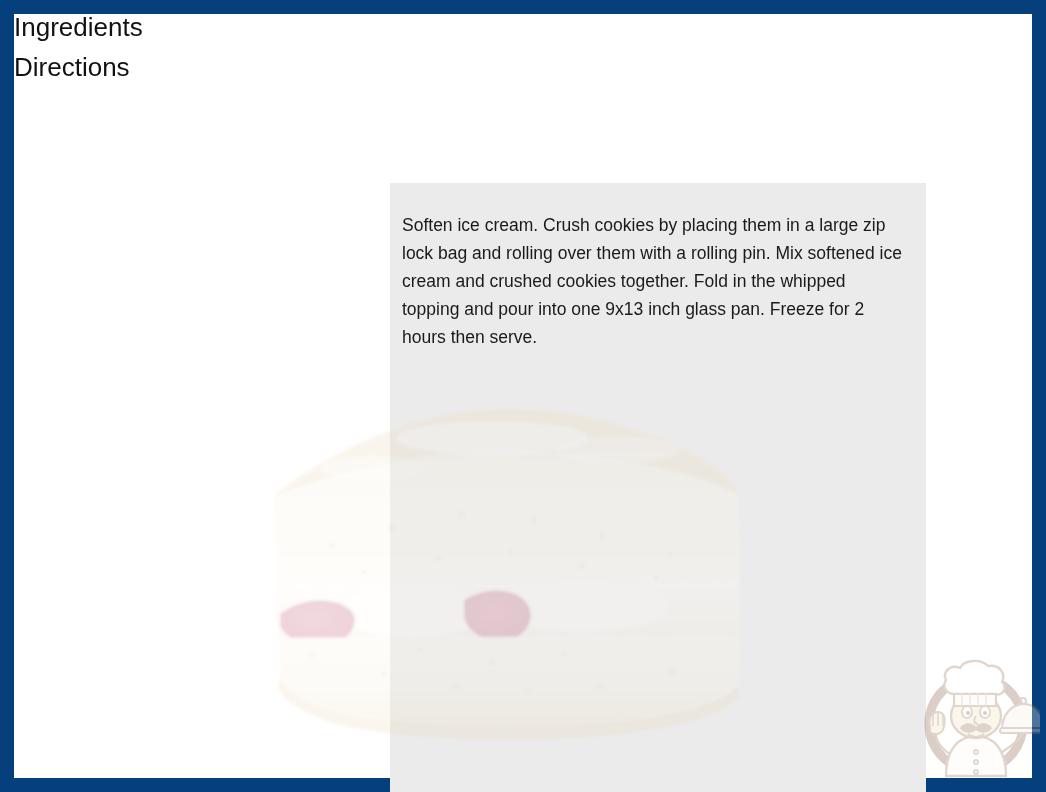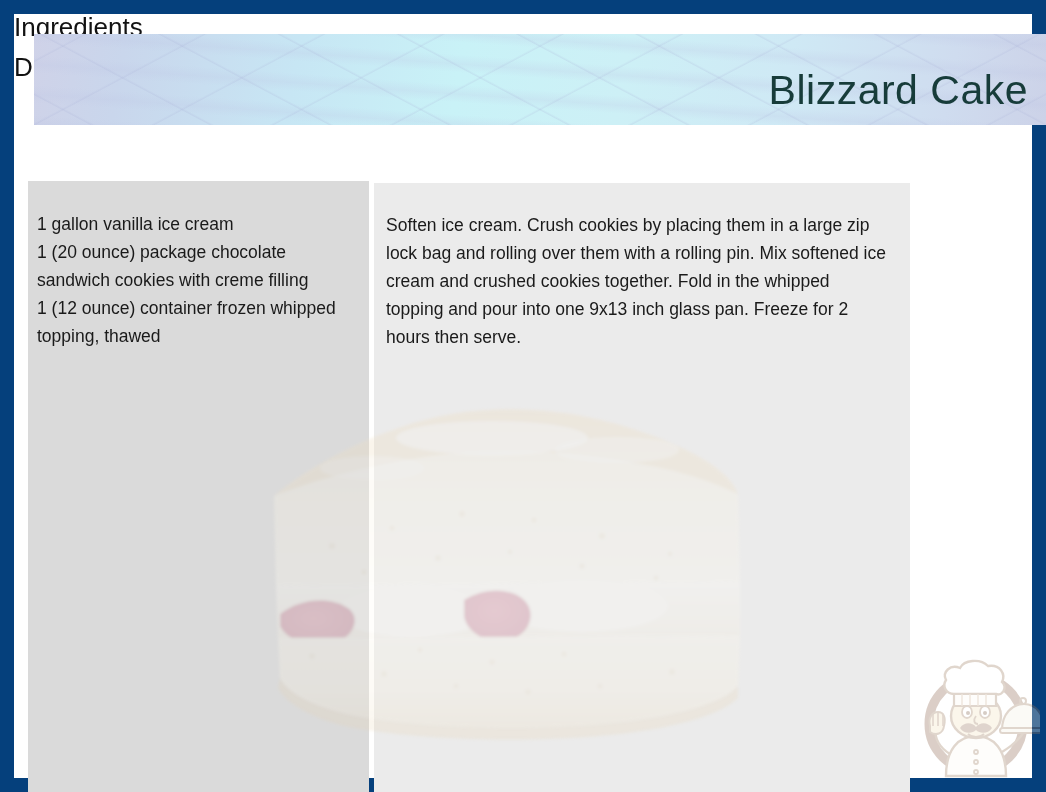--- a/index.html
+++ b/index.html
@@ -108,21 +108,21 @@
     left: 14px;
     top: 167px;
     width: 341px;
     height: 611px;
     background: #dadada;
     overflow: hidden;
   }
 
   #directions-panel {
     position: absolute;
-    left: 360px;
+    left: 376px;
     top: 169px;
     width: 536px;
     height: 609px;
     background: #ebebeb;
     overflow: hidden;
   }
 
   #ingredients-list {
     position: relative;
     z-index: 3;
@@ -164,33 +164,25 @@
     pointer-events: none;
   }
 </style>
 </head>
 <body>
 
 <div id="recipe-card">
 
   <div id="page-surface">
 
-    <div id="title-banner">
-      <div id="recipe-title">Blizzard Cake</div>
-    </div>
 
     <div id="ingredients-tab">
       <span class="column-tab-label">Ingredients</span>
     </div>
 
-    <div id="ingredients-panel">
-      <div id="ingredients-list" style="white-space: pre-line;">1 gallon vanilla ice cream
-1 (20 ounce) package chocolate sandwich cookies with creme filling
-1 (12 ounce) container frozen whipped topping, thawed</div>
-    </div>
 
     <div id="directions-tab">
       <span class="column-tab-label">Directions</span>
     </div>
 
     <div id="directions-panel">
       <div id="directions-text">Soften ice cream. Crush cookies by placing them in a large zip lock bag and rolling over them with a rolling pin. Mix softened ice cream and crushed cookies together. Fold in the whipped topping and pour into one 9x13 inch glass pan. Freeze for 2 hours then serve.</div>
     </div>
 
     <svg id="cake-photo" viewBox="0 0 520 360">

